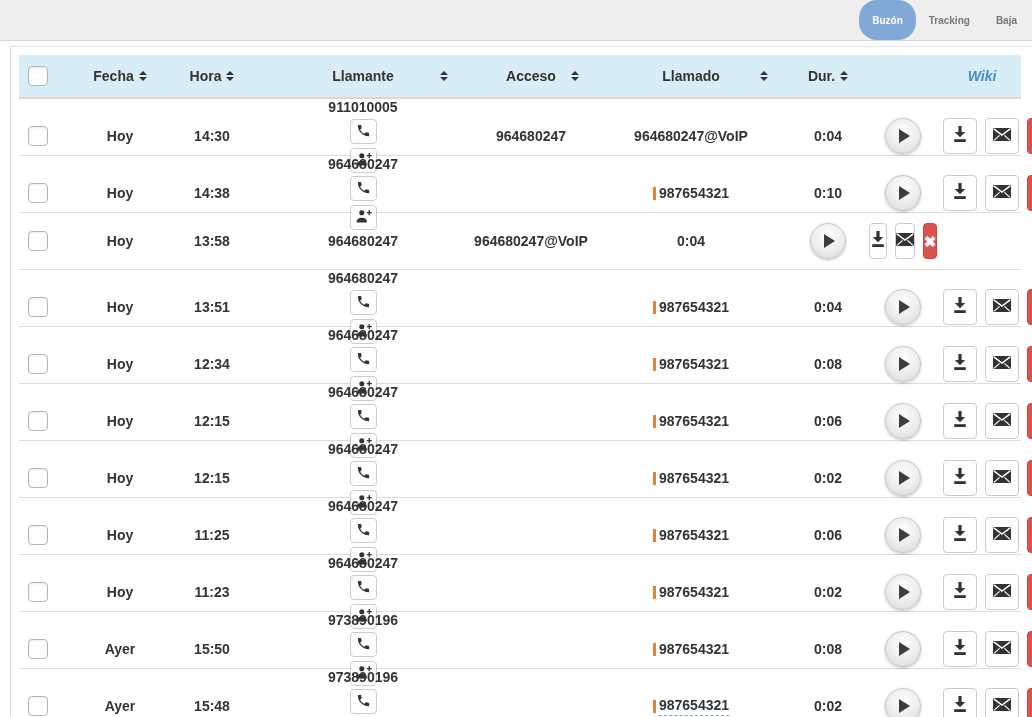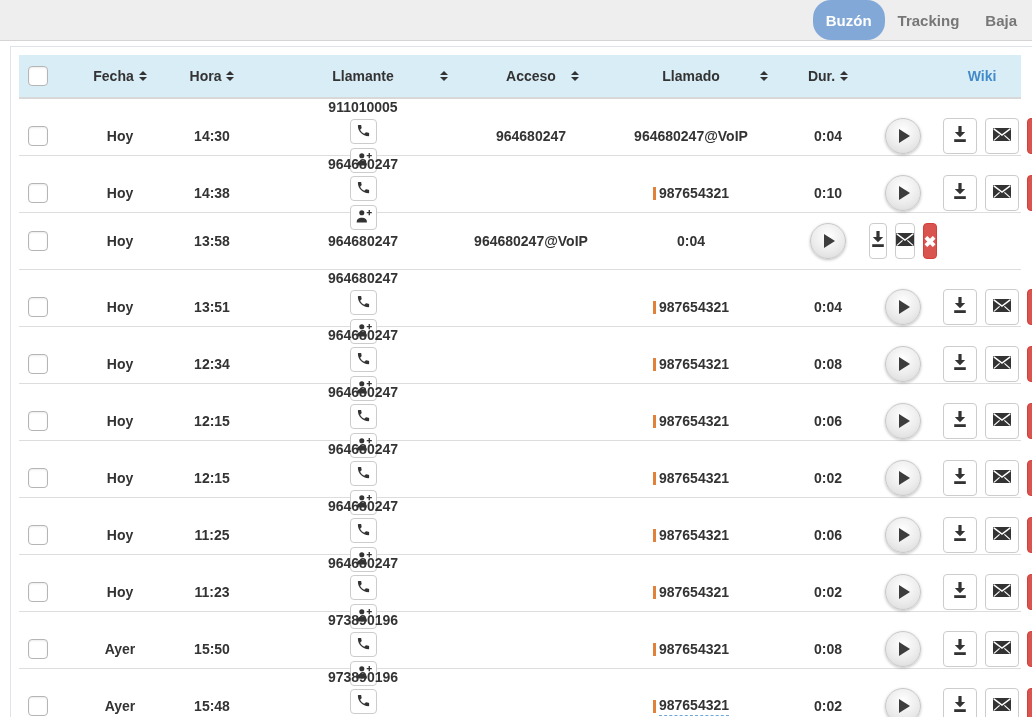--- a/index.html
+++ b/index.html
@@ -7,21 +7,21 @@
     width:1032px;height:717px;overflow:hidden;background:#fff;
     font-family:"Liberation Sans",sans-serif;color:#333;
   }
   
   .tabbar{
     height:40px;background:#eeeeee;border-bottom:1px solid #d5d5d5;
     display:flex;justify-content:flex-end;align-items:stretch;padding-right:2px;
   }
   .tab{
     display:flex;align-items:center;padding:8px 13px;
-    font-size:15px;font-weight:bold;color:#777;cursor:pointer;white-space:nowrap;border-radius:18px;
+    font-size:10px;font-weight:bold;color:#777;cursor:pointer;white-space:nowrap;border-radius:18px;
   }
   .tab.active{background:#82a8d8;color:#fff;}
   
   .panel{
     margin:5px 0 0 10px;background:#fff;
     border-top:1px solid #dde3e8;border-left:1px solid #dde3e8;
     padding:8px 0 0 8px;min-height:680px;
   }
   
   .tbl{width:1002px;font-size:14px;font-weight:bold;}
@@ -30,21 +30,21 @@
     grid-template-columns:50px 72px 82px 190px 116px 174px 70px 50px 1fr;
     align-items:center;
     gap:15px;
   }
   .thead{background:#d9edf7;height:42px;border-bottom:2px solid #d8d8d8;}
   .row{height:56px;border-bottom:1px solid #ddd;}
   .row:last-child{border-bottom:none;}
   .cell{display:flex;justify-content:center;align-items:center;position:relative;}
   .cell.left{justify-content:flex-start;padding-left:9px;}
   .hlabel{white-space:nowrap;}
-  .wiki{color:#428bca;}
+  .wiki{color:#428bca;font-style:italic;}
   
   .sort{display:inline-flex;flex-direction:column;align-items:center;margin-left:5px;}
   .sort i{display:block;width:0;height:0;border-left:4px solid transparent;border-right:4px solid transparent;}
   .sort .up{border-bottom:4px solid #333;margin-bottom:2px;}
   .sort .down{border-top:4px solid #333;}
   .sort.abs-right{position:absolute;right:10px;top:50%;transform:translateY(-50%);margin-left:0;}
   
   .cb{
     width:20px;height:20px;appearance:none;-webkit-appearance:none;margin:0;
     border:1px solid #b5b5b5;border-radius:4px;background:#fff;

